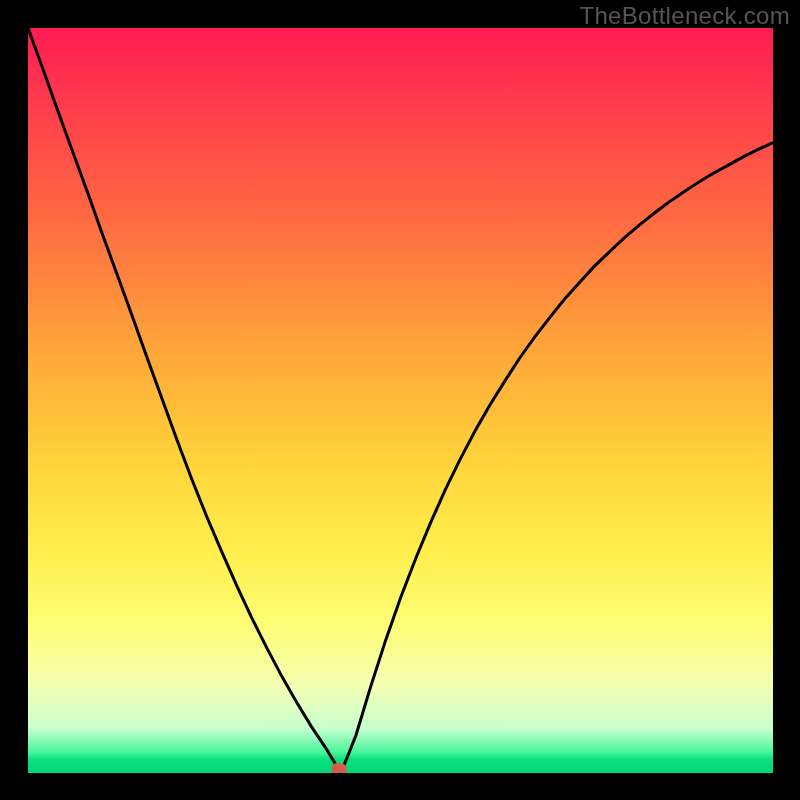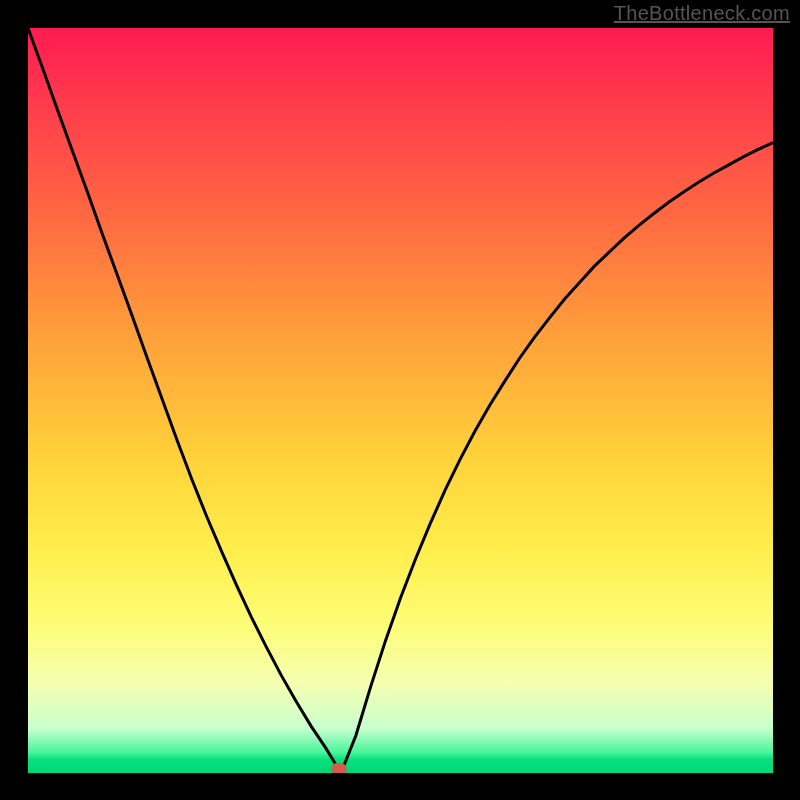--- a/index.html
+++ b/index.html
@@ -15,24 +15,23 @@
     position: relative;
     width: 800px;
     height: 800px;
     background: #000;
   }
   .watermark {
     position: absolute;
     top: 2px;
     right: 10px;
     color: #555;
-    font-size: 20px;
+    font-size: 24px;
     letter-spacing: 0.3px;
     z-index: 10;
-    text-decoration: underline;
   }
   .plot {
     position: absolute;
     left: 28px;
     top: 28px;
     width: 745px;
     height: 745px;
     overflow: hidden;
   }
   .gradient {

